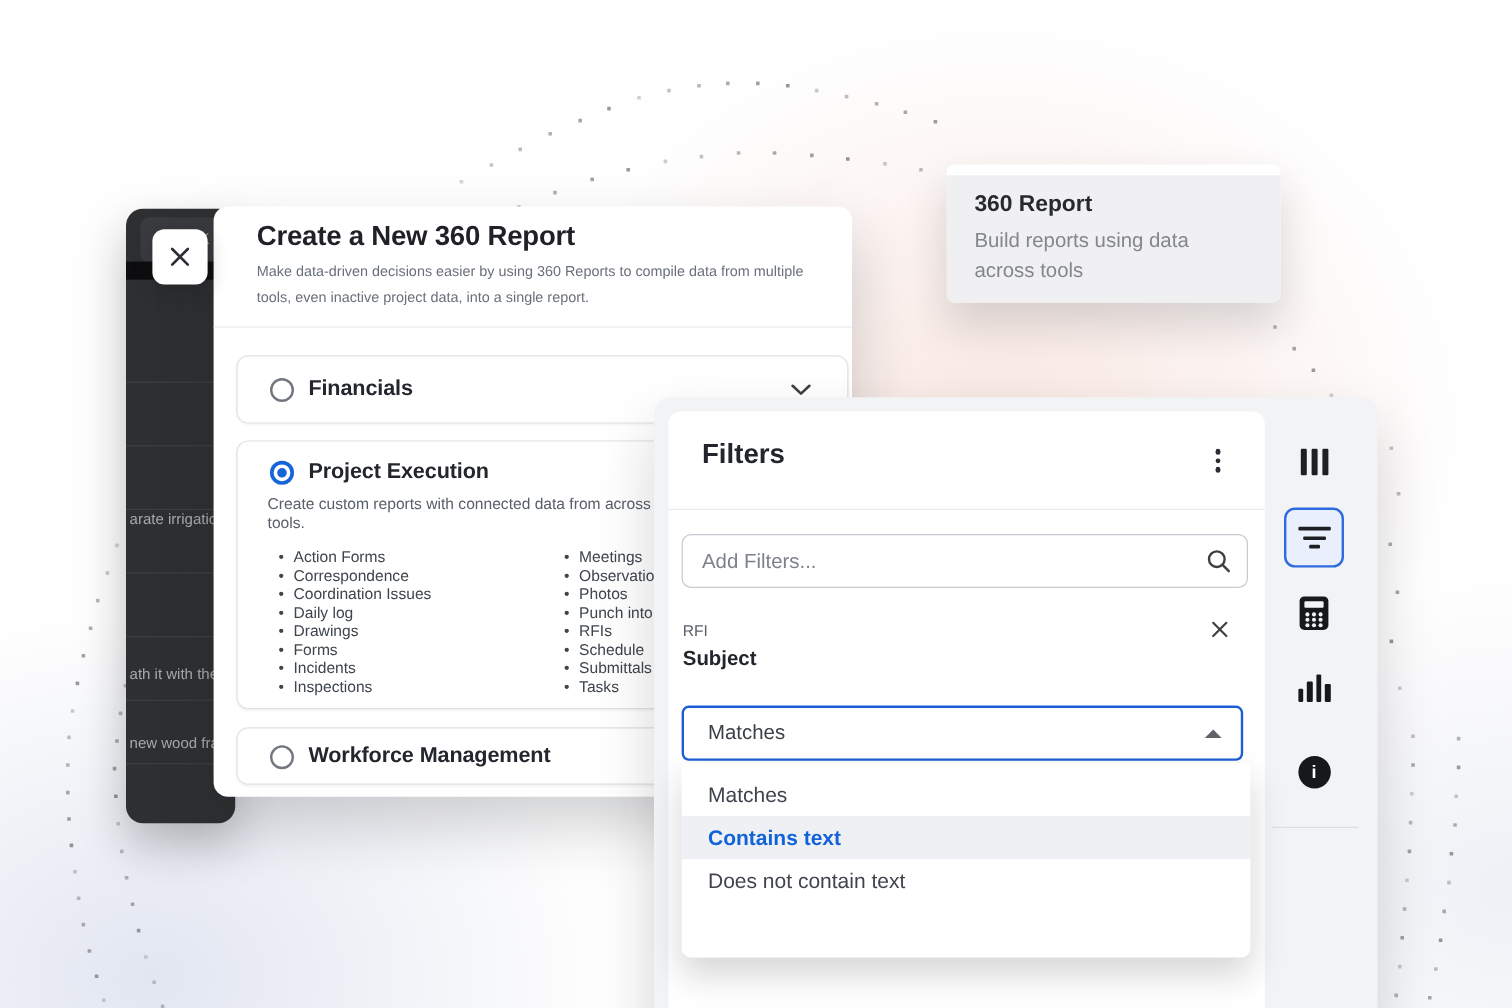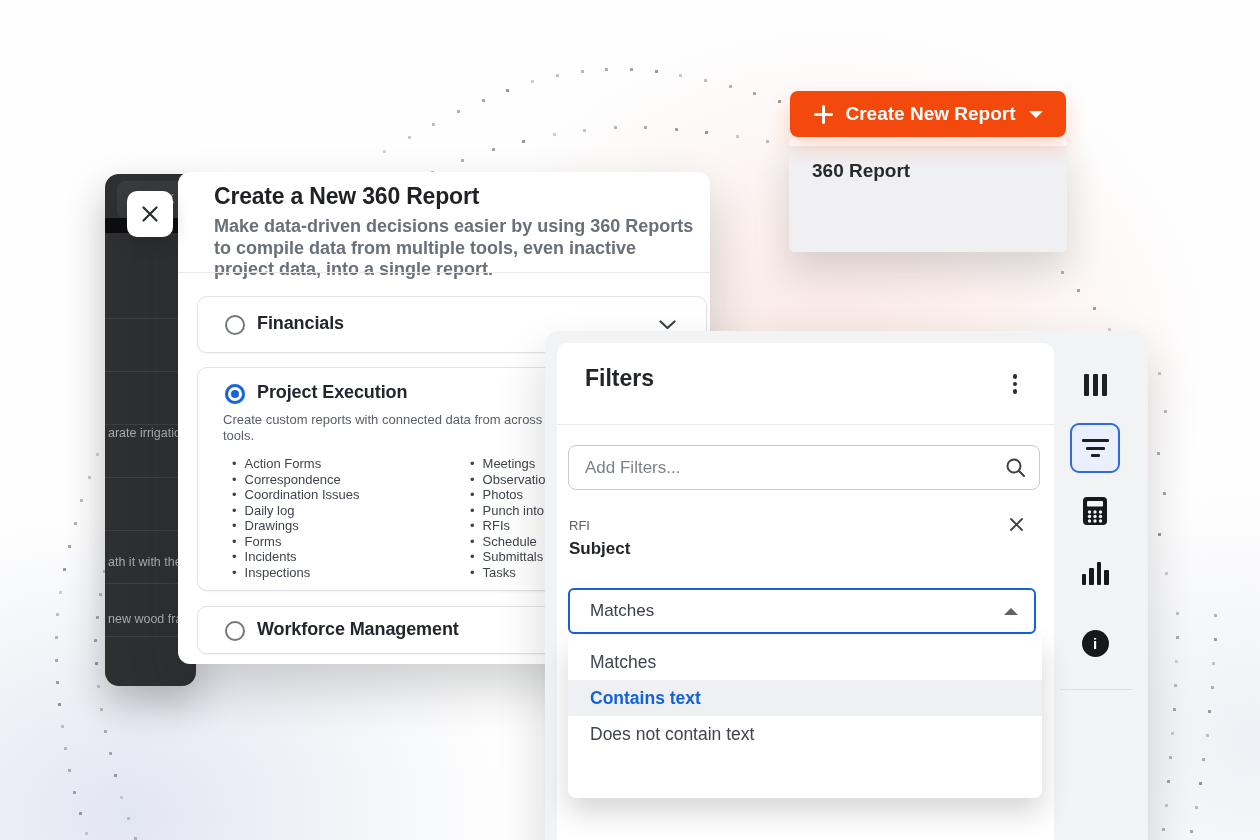--- a/index.html
+++ b/index.html
@@ -18,21 +18,21 @@
   .dark-toolbar{position:absolute;left:12px;top:7px;width:110px;height:38px;background:#3a3b3e;border-radius:8px;}
   .dark-k{position:absolute;left:61px;top:17px;color:#9ea1a6;font-size:13px;}
   .dark-band{position:absolute;left:0;top:44px;width:100%;height:15px;background:#0d0d0f;}
   .dark-line{position:absolute;left:0;width:100%;height:1px;background:rgba(255,255,255,.08);}
   .dark-row-text{position:absolute;left:3px;color:#a7a9ac;font-size:12.5px;white-space:nowrap;}
 
   
   .modal{position:absolute;left:178px;top:172px;width:532px;height:492px;background:#fff;border-radius:12px;
     box-shadow:0 24px 50px rgba(25,28,36,.20);z-index:3;}
   .modal-title{position:absolute;left:36px;top:11px;font-size:23px;font-weight:700;color:#1f2127;letter-spacing:-.2px;}
-  .modal-desc{position:absolute;left:36px;top:44px;width:482px;font-size:18px;line-height:21.5px;color:#6a7079;font-weight:bold;}
+  .modal-desc{position:absolute;left:36px;top:44px;width:482px;font-size:12px;line-height:21.5px;color:#6a7079;}
   .modal-divider{position:absolute;left:0;top:100px;width:100%;height:1px;background:#e8e9eb;}
   .option-card{position:absolute;left:19px;width:510px;background:#fff;border:1px solid #e1e2e6;border-radius:10px;
     box-shadow:0 1px 2px rgba(30,33,40,.05);box-sizing:border-box;}
   .card-financials{top:124px;height:57px;}
   .card-pe{top:195px;height:224px;}
   .card-workforce{top:434px;height:48px;}
   .radio{position:absolute;left:27px;width:20px;height:20px;border-radius:50%;border:2px solid #71767f;box-sizing:border-box;background:#fff;}
   .radio.checked{border:none;background:#1665d8;box-shadow:inset 0 0 0 3px #1665d8, inset 0 0 0 6px #fff;}
   .option-label{position:absolute;left:59px;font-size:18px;font-weight:700;color:#23262c;letter-spacing:-.1px;}
   .chevron-down{position:absolute;right:30px;}
@@ -260,30 +260,24 @@
 
   <button class="close-btn">
     <svg width="18" height="18" viewBox="0 0 18 18">
       <path d="M2.5 2.5 L15.5 15.5 M15.5 2.5 L2.5 15.5" stroke="#2a2d33" stroke-width="2.2" stroke-linecap="round"></path>
     </svg>
   </button>
 
   <div class="cnr-menu">
     <div class="cnr-item">
       <div class="cnr-item-title">360 Report</div>
+      <div class="cnr-item-desc">Build reports using data across tools</div>
     </div>
   </div>
 
-  <button class="cnr-btn">
-    <svg width="19" height="19" viewBox="0 0 19 19">
-      <path d="M9.5 1.5 V17.5 M1.5 9.5 H17.5" stroke="#fff" stroke-width="3" stroke-linecap="round"></path>
-    </svg>
-    <span>Create New Report</span>
-    <span class="caret-down"></span>
-  </button>
 
   <div class="filters-panel">
     <div class="filters-card">
       <div class="filters-title">Filters</div>
       <button class="kebab">
           <i></i>
           <i></i>
           <i></i>
         </button>
       <div class="header-divider"></div>

